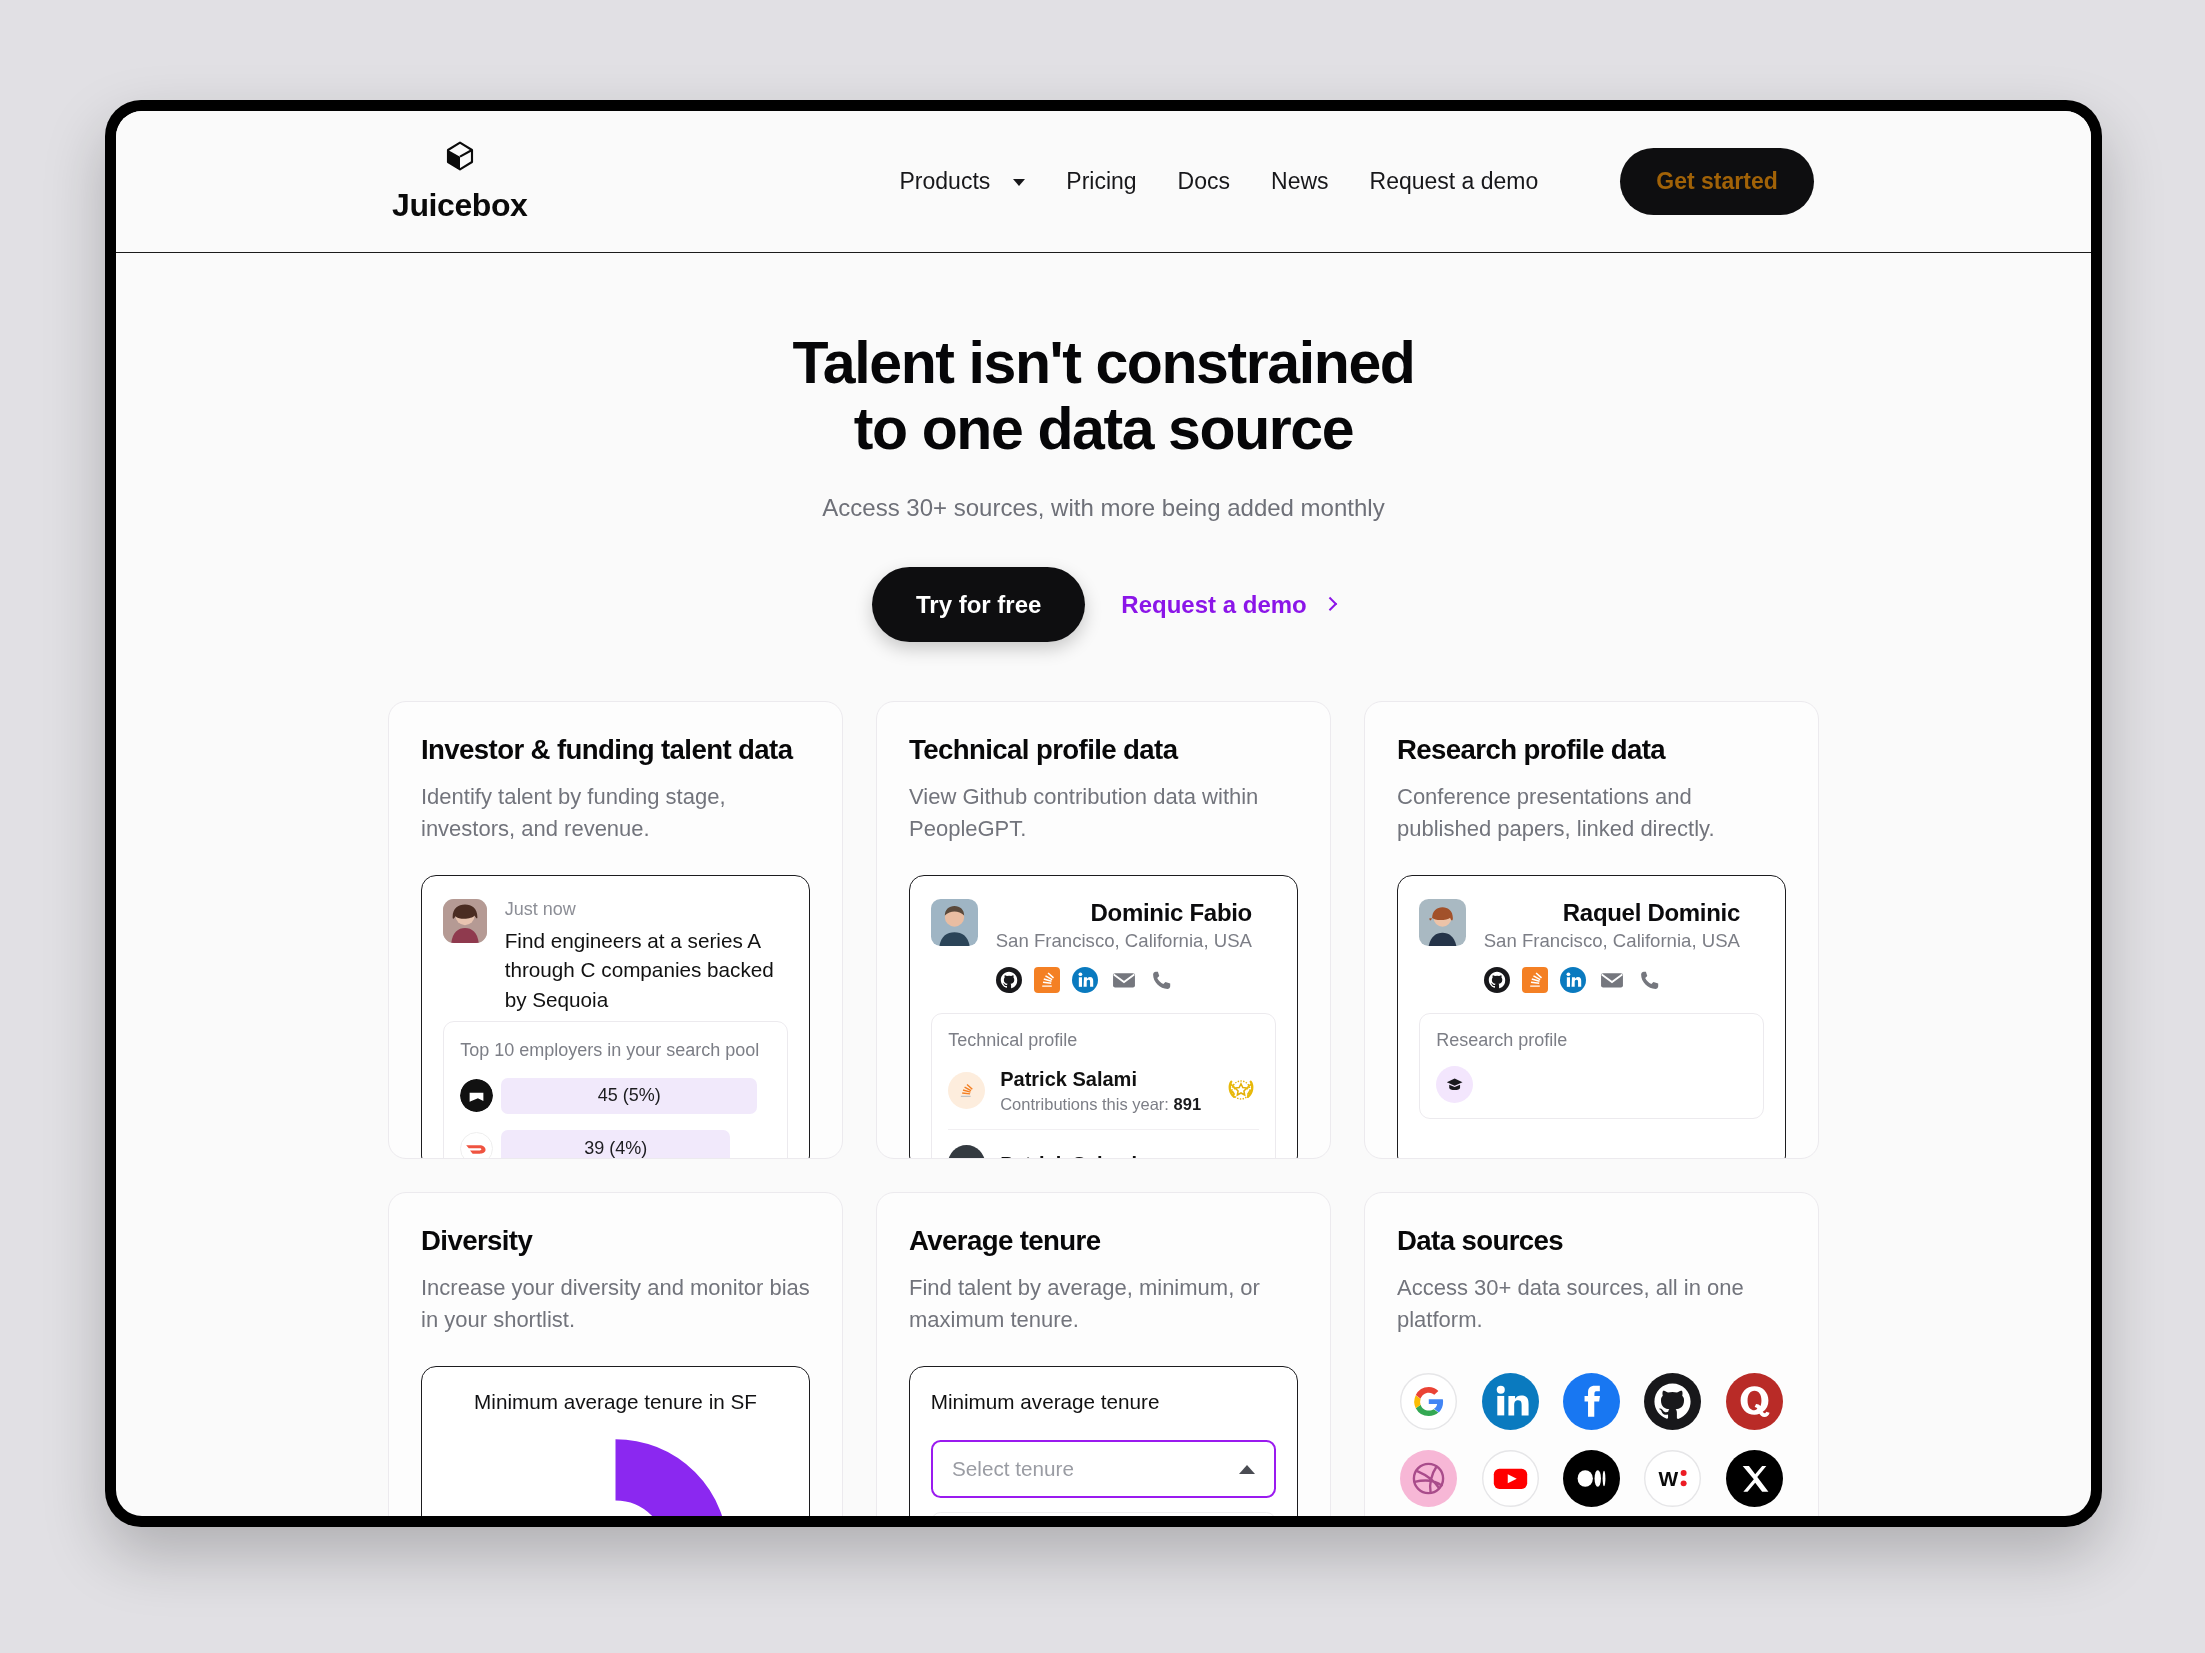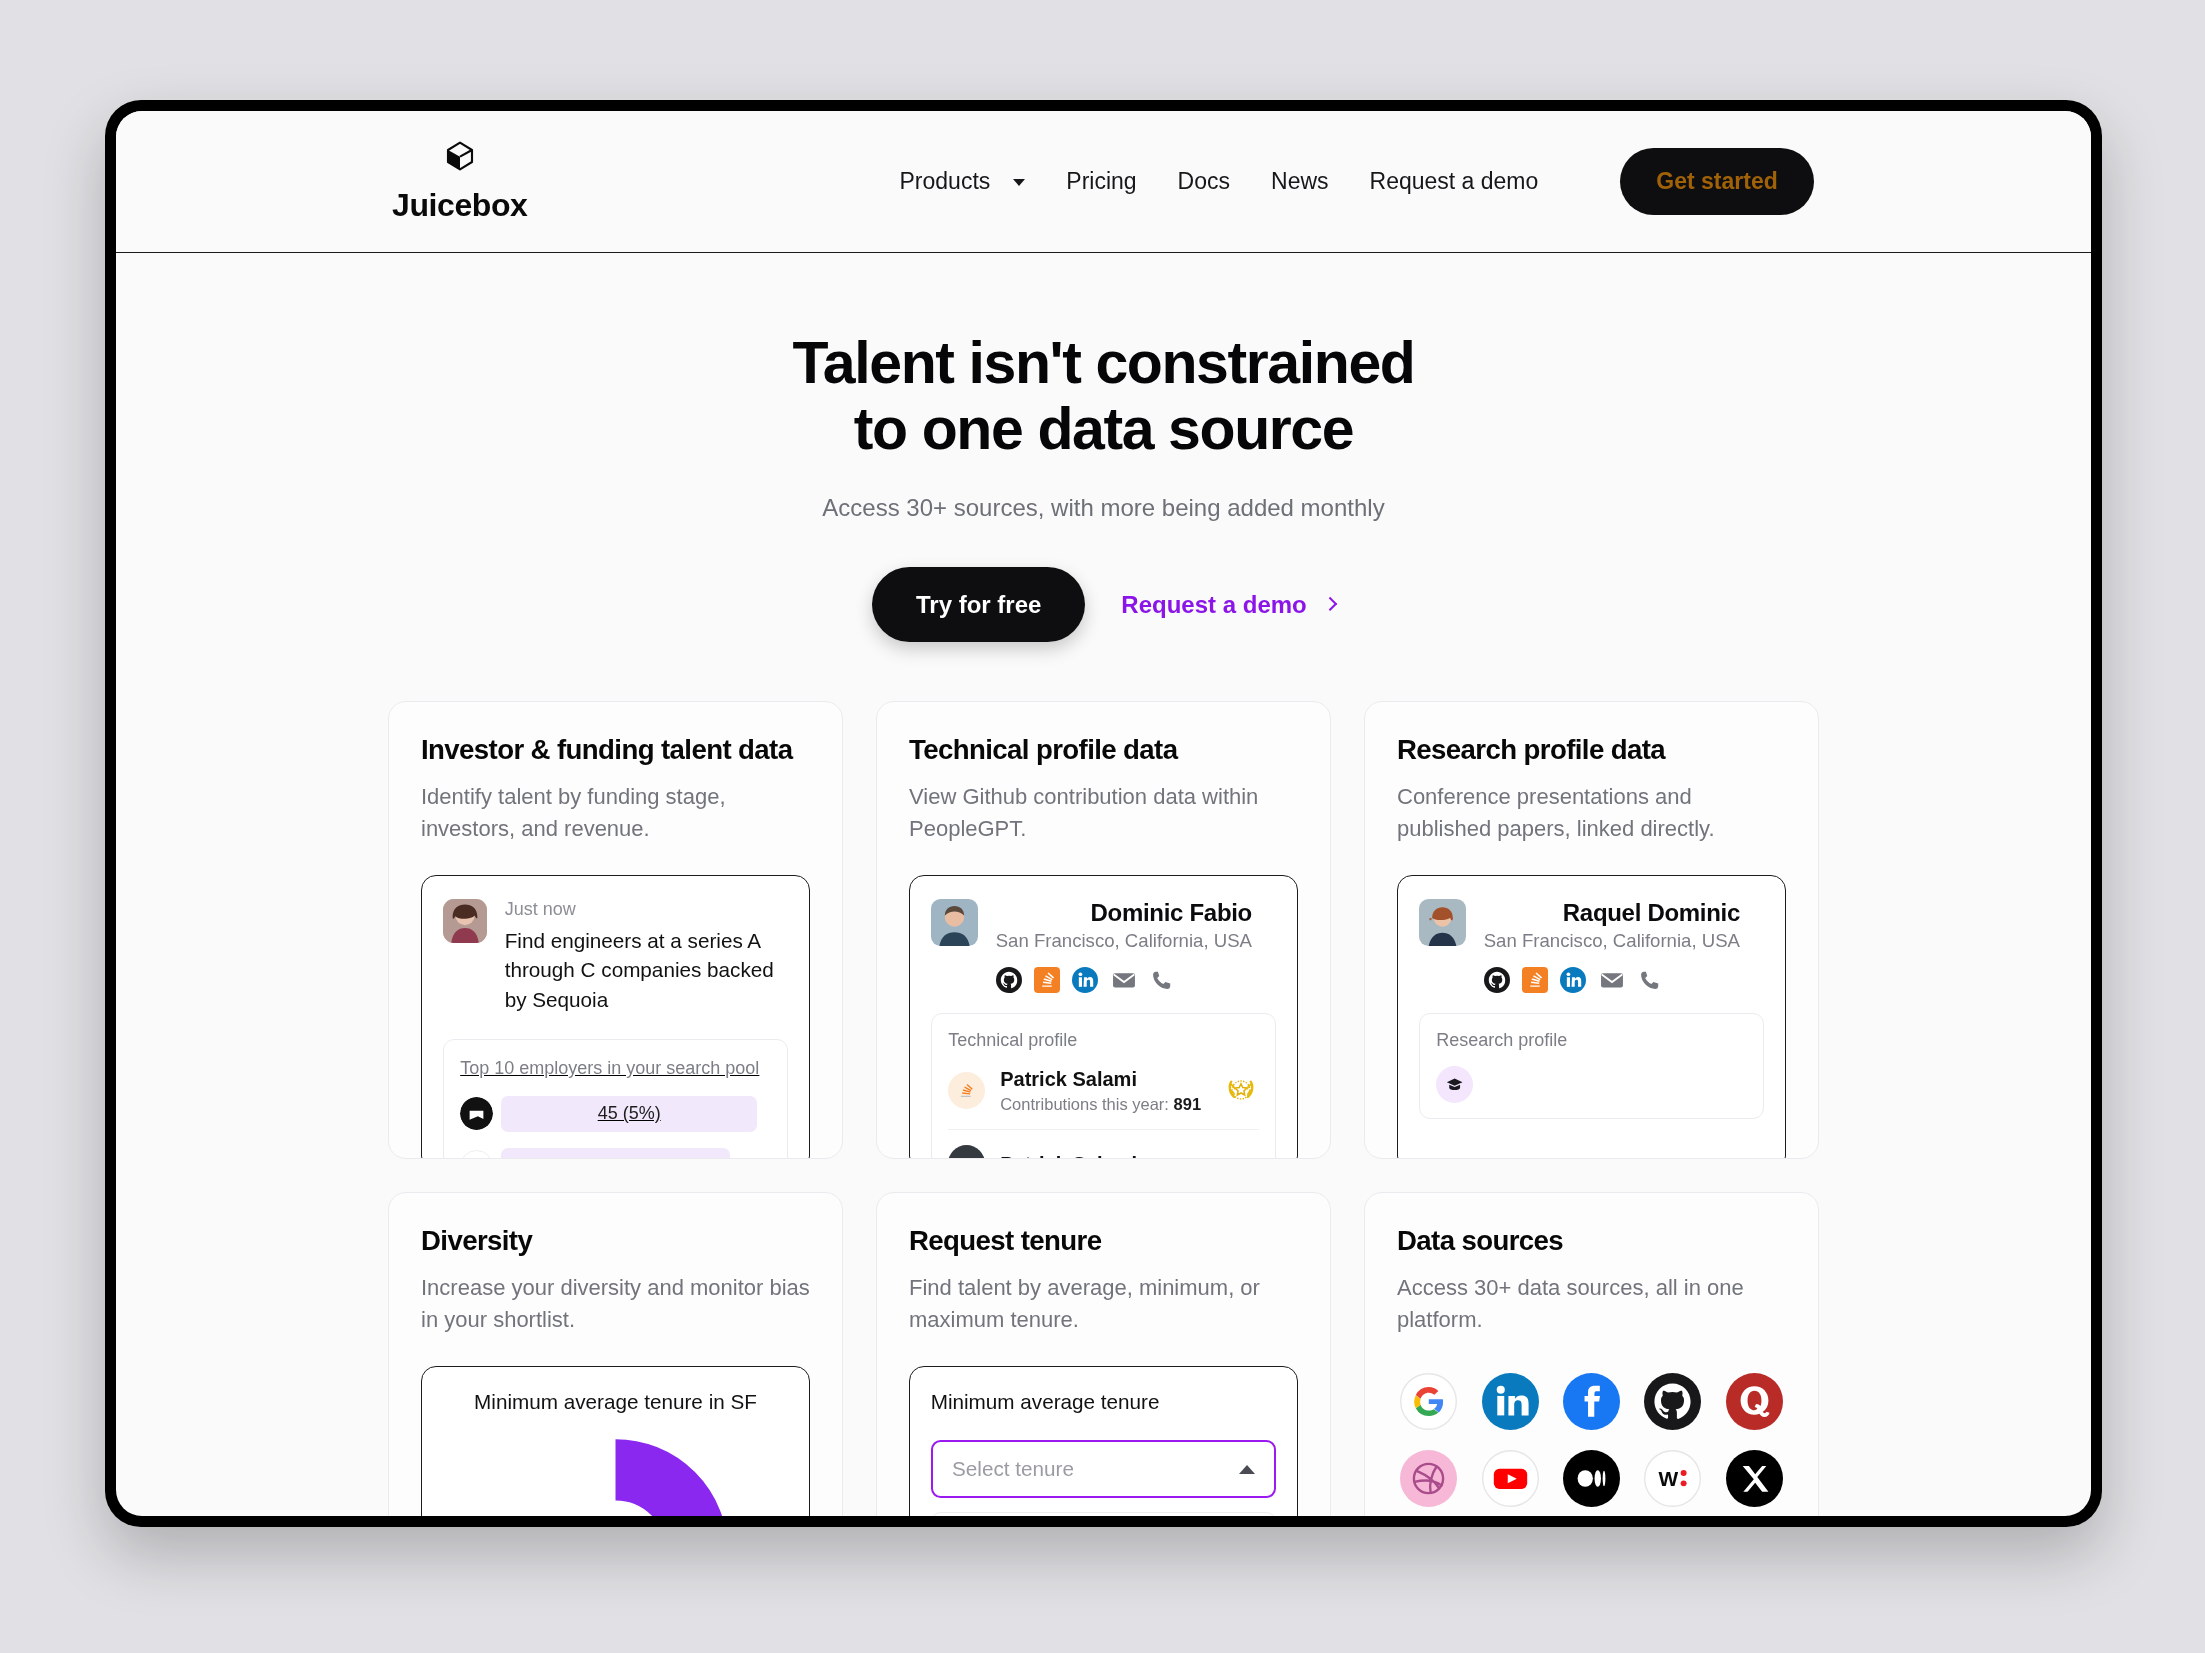--- a/index.html
+++ b/index.html
@@ -201,25 +201,24 @@
   }
   .avatar svg { width: 100%; height: 100%; display: block; }
   .prompt-time { font-size: 18px; color: #8c8e96; }
   .prompt-text {
     margin-top: 5.5px;
     font-size: 20.7px;
     line-height: 1.42;
     color: #111;
   }
   .panel {
-    margin-top: 25px;
+    margin-top: 7px;
     border: 1.4px solid #eceaee;
     border-radius: 11px;
     padding: 18px 16.5px;
-    text-decoration: underline;
   }
   .panel-label { font-size: 18px; color: #7c7e86; }
   .bar-row {
     display: flex;
     align-items: center;
     gap: 8px;
     margin-top: 16.5px;
   }
   .bar-logo {
     width: 33px; height: 33px;
@@ -567,21 +566,21 @@
                   <circle cx="100" cy="100" r="72" fill="none" stroke="#c79bf5" stroke-width="54" stroke-dasharray="33.8 418.5" stroke-dashoffset="-257.3"></circle>
                 </g>
               </svg>
               <div class="donut-center">Male (85)</div>
             </div>
           </div>
         </div>
       </div>
 
       <div class="card">
-        <div class="card-title">Request tenure</div>
+        <div class="card-title">Average tenure</div>
         <div class="card-desc">Find talent by average, minimum, or maximum tenure.</div>
 
         <div class="widget">
           <div class="field-label">Minimum average tenure</div>
           <div class="select-box">
             <span class="select-ph">Select tenure</span>
             <i class="caret-up"></i>
           </div>
           <div class="option-list">
             

